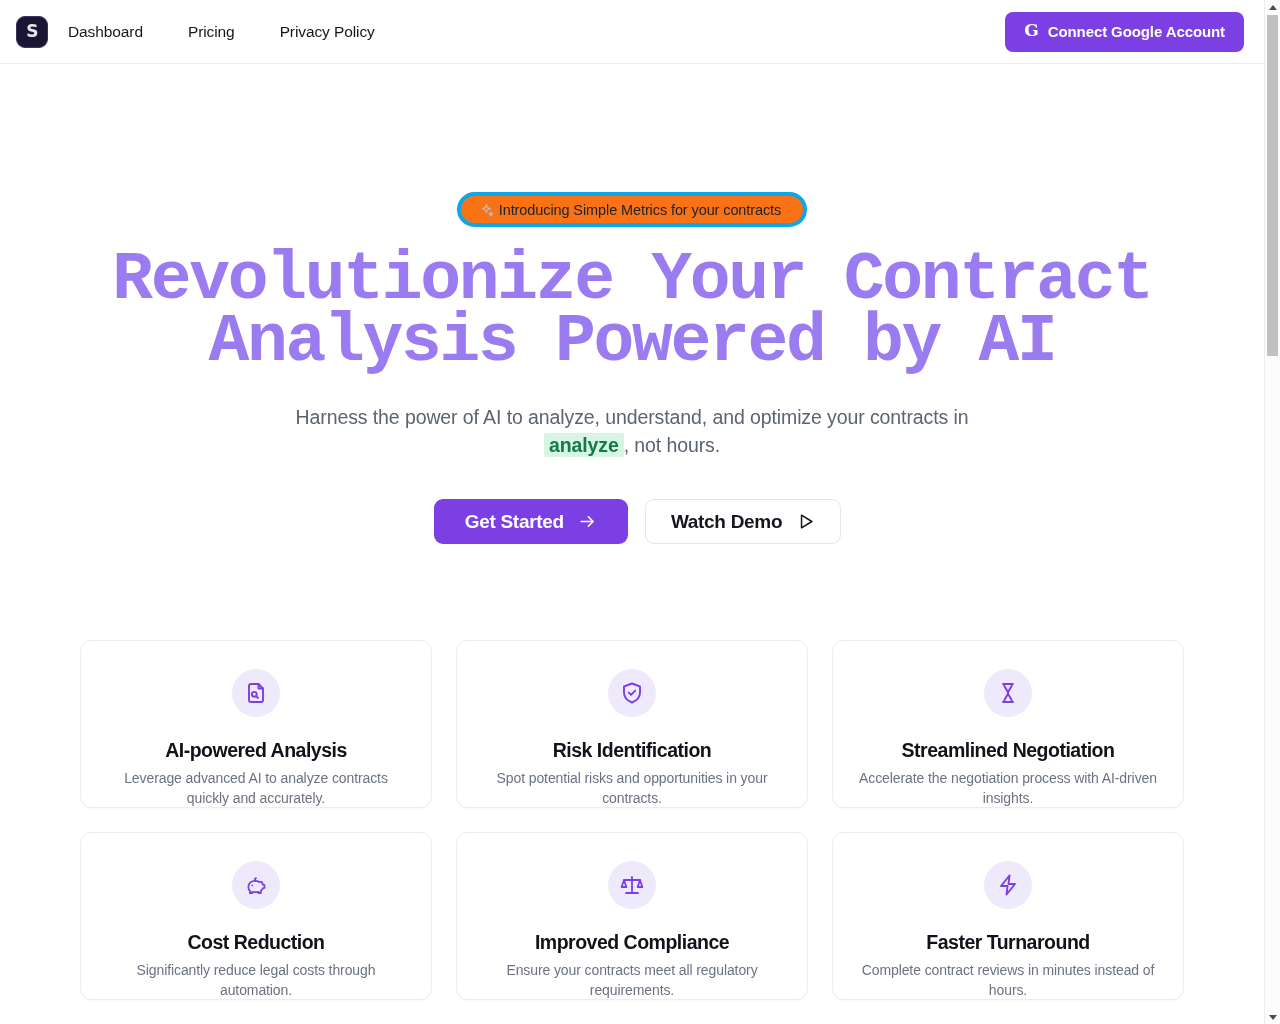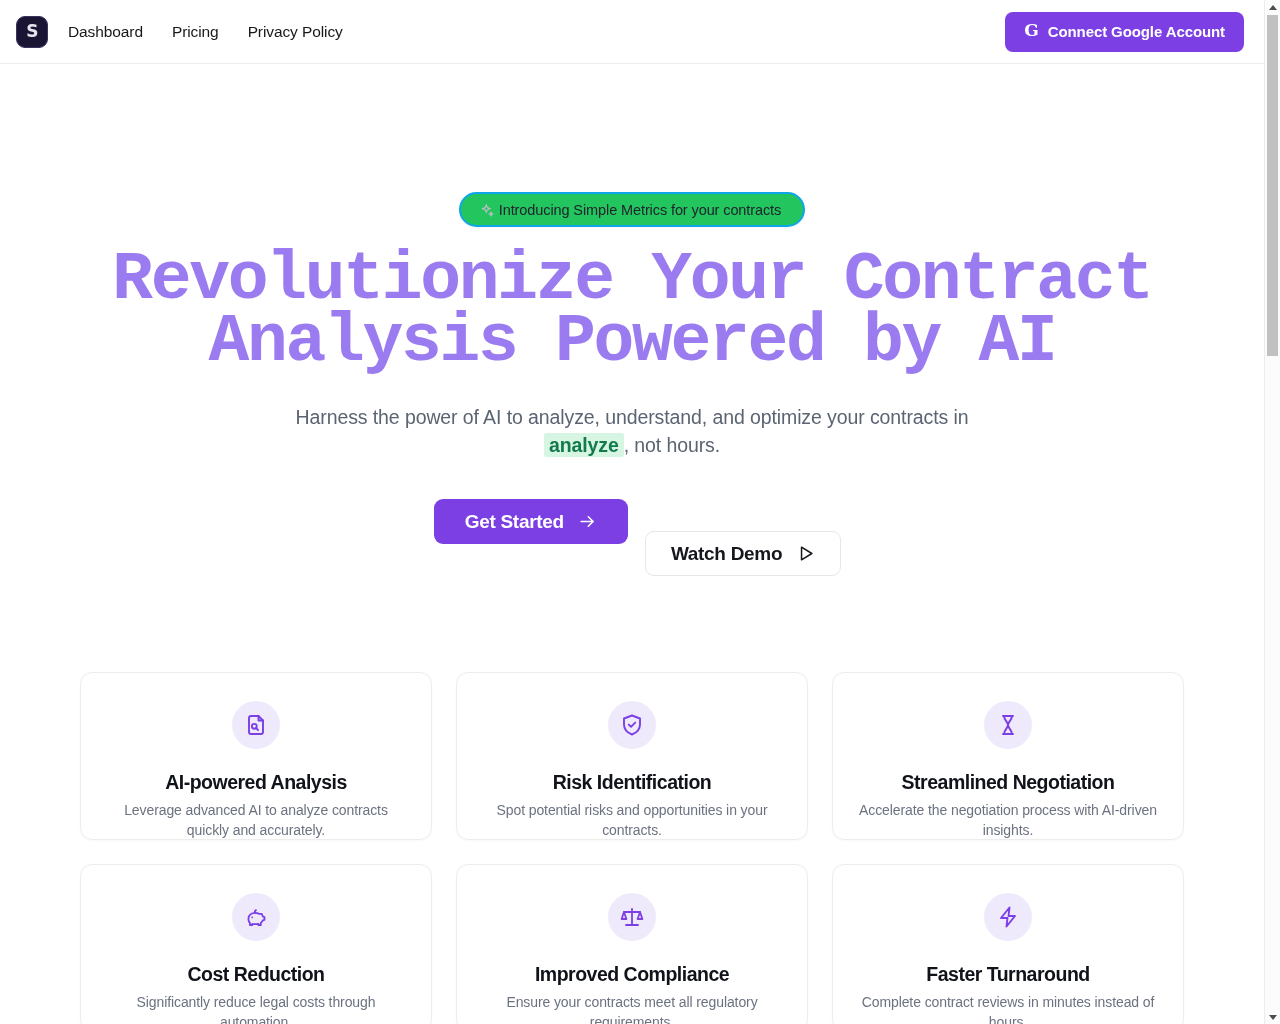--- a/index.html
+++ b/index.html
@@ -97,21 +97,21 @@
     font-weight: 700;
     font-size: 17px;
     line-height: 1;
     color: #e6e6ef;
     letter-spacing: -0.5px;
   }
 
   .nav {
     display: flex;
     align-items: center;
-    gap: 29px;
+    gap: 45px;
   }
   .nav a {
     font-size: 15.5px;
     font-weight: 500;
     color: #18181b;
     text-decoration: none;
     letter-spacing: -0.1px;
   }
 
   .header-spacer { flex: 1 1 auto; }
@@ -146,23 +146,23 @@
     text-align: center;
     padding-top: 128px;
   }
 
   .badge {
     display: inline-flex;
     align-items: center;
     gap: 4px;
     height: 35px;
     padding: 0 22px 0 18px;
-    border: 2px solid #0ea5e9;
+    border: 4px solid #0ea5e9;
     border-radius: 999px;
-    background: #22c55e;
+    background: #f97316;
     font-size: 14.5px;
     color: #20242c;
     letter-spacing: -0.1px;
     box-shadow: 0 1px 2px rgba(16,24,40,0.04);
   }
   .badge svg { display: block; }
 
   h1.hero-title {
     margin-top: 22px;
     font-size: 68px;
@@ -216,21 +216,20 @@
   .btn-primary {
     background: #7b3fe4;
     color: #ffffff;
     padding: 0 31px;
   }
   .btn-secondary {
     background: #ffffff;
     color: #15171c;
     border: 1px solid #e6e6e6;
     padding: 0 25px;
-    margin-top: 32px;
   }
   .btn svg { display: block; }
 
   
   .features {
     margin: 96px auto 0;
     width: 1104px;
     display: grid;
     grid-template-columns: repeat(3, 352px);
     gap: 24px;

